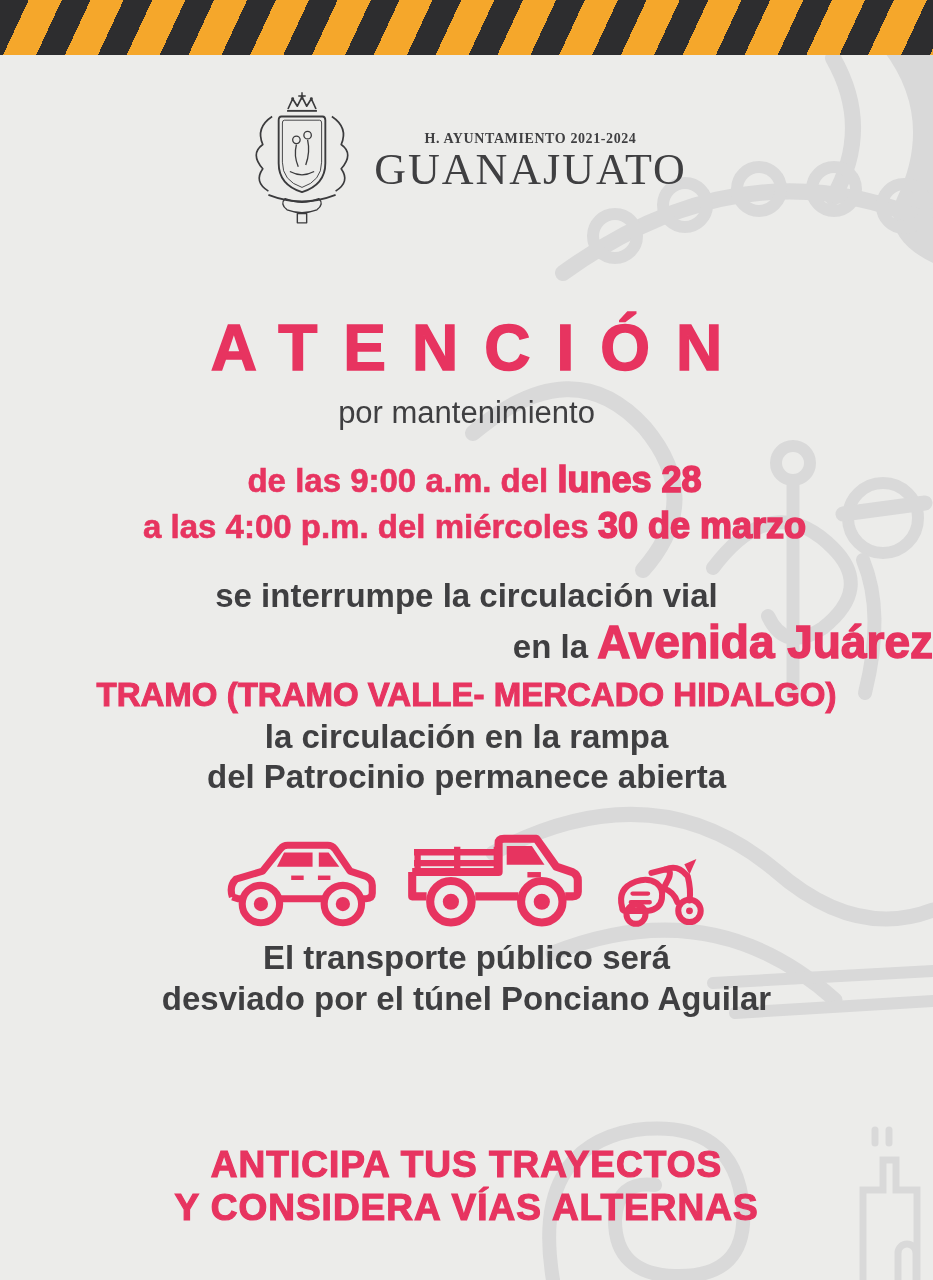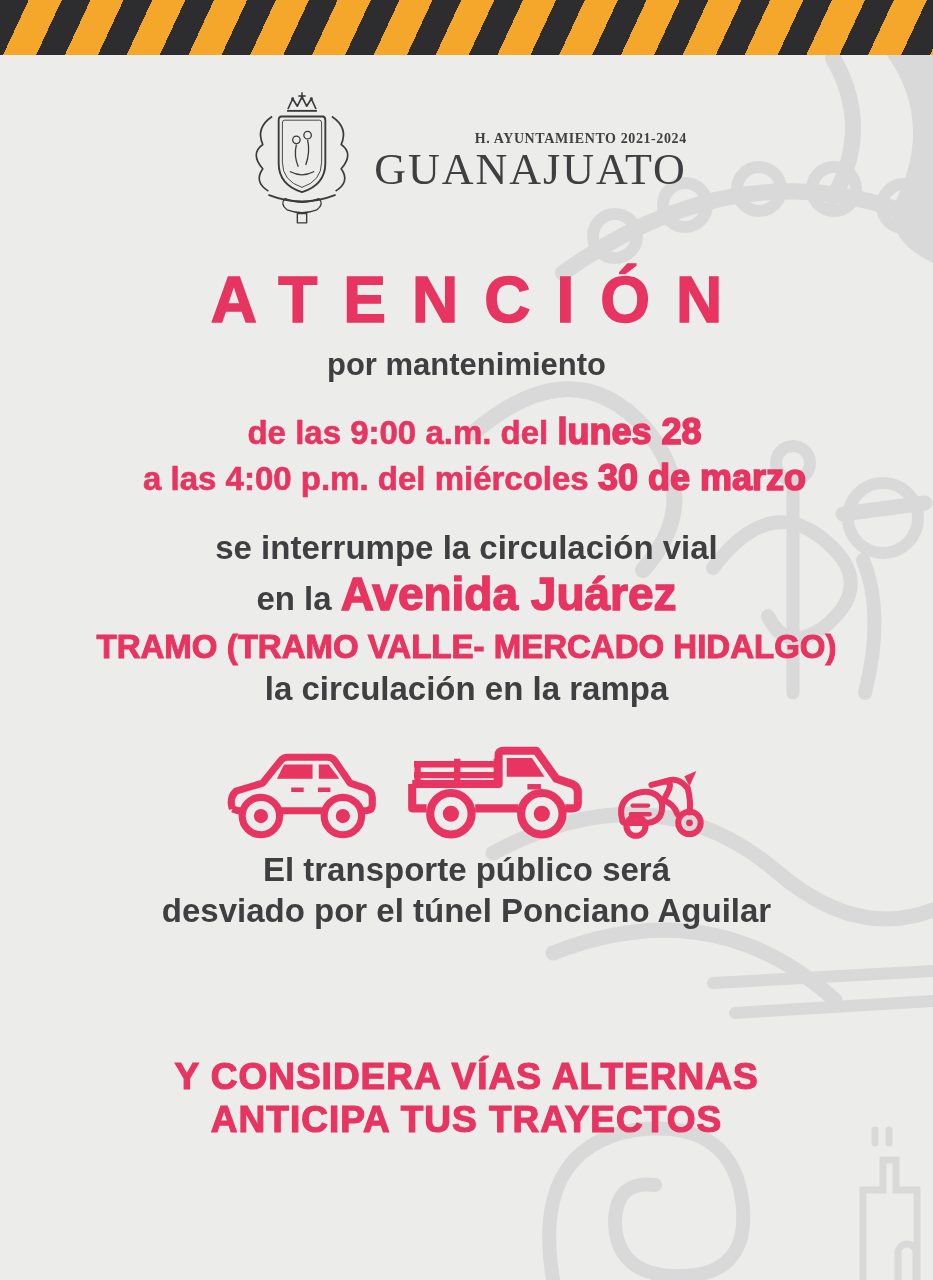--- a/index.html
+++ b/index.html
@@ -39,58 +39,58 @@
   }
   
   .content{position:relative;z-index:1;text-align:center;}
   
   .logo-row{
     margin-top:33px;
     display:flex;justify-content:center;align-items:center;gap:16px;
     height:140px;
   }
   .crest{flex:0 0 auto;}
-  .org-text{text-align:right;color:var(--dark);margin-top:8px;}
+  .org-text{text-align:center;color:var(--dark);margin-top:8px;}
   .org-line{
     font-family:"Liberation Serif","DejaVu Serif",serif;
     font-weight:bold;font-size:14px;letter-spacing:0.6px;
   }
   .org-name{
     font-family:"Liberation Serif","DejaVu Serif",serif;
     font-weight:normal;font-size:44px;letter-spacing:2px;line-height:1.05;
   }
   
   .title{
-    margin-top:40px;
+    margin-top:88px;
     color:var(--accent);
     font-size:64px;font-weight:bold;
     letter-spacing:26px;text-indent:26px;
     line-height:1.0;
     -webkit-text-stroke:1.5px var(--accent);
   }
   .subtitle{
     margin-top:16px;
     color:var(--dark);
-    font-size:31px;font-weight:bold;line-height:34px;
+    font-size:31px;font-weight:normal;line-height:34px;
   }
   
   .schedule{
     margin-top:27px;
     color:var(--accent);
     font-size:33px;font-weight:bold;line-height:45px;padding-left:16px;
     -webkit-text-stroke:0.6px var(--accent);
   }
   .schedule .xbold{
     font-size:36px;
     -webkit-text-stroke:1.6px var(--accent);
   }
   
   .closure{margin-top:27px;color:var(--dark);font-size:33px;font-weight:bold;}
   .closure .row{line-height:40px;}
-  .closure .avenue-row{line-height:52px;}
+  .closure .avenue-row{line-height:52px;text-align:right;}
   .closure .accent{color:var(--accent);}
   .closure .avenue{
     font-size:46px;
     -webkit-text-stroke:1.4px var(--accent);
   }
   .closure .tramo{
     line-height:44px;
     color:var(--accent);
     -webkit-text-stroke:1px var(--accent);
   }
@@ -182,20 +182,21 @@
     <div class="schedule">
       <div class="row"><span>de las 9:00 a.m. del </span><span class="xbold">lunes 28</span></div>
       <div class="row"><span>a las 4:00 p.m. del miércoles </span><span class="xbold">30 de marzo</span></div>
     </div>
 
     <div class="closure">
       <div class="row">se interrumpe la circulación vial</div>
       <div class="row avenue-row"><span>en la </span><span class="accent avenue">Avenida Juárez</span></div>
       <div class="row tramo">TRAMO (TRAMO VALLE- MERCADO HIDALGO)</div>
       <div class="row">la circulación en la rampa</div>
+      <div class="row">del Patrocinio permanece abierta</div>
     </div>
 
     <div class="vehicles">
 
       <svg width="152" height="98" viewBox="0 0 170 110" fill="none" stroke="#e73460" stroke-width="8" stroke-linejoin="round">
         <path d="M8 74 Q4 62 12 54 L42 45 L62 20 Q65 16 70 16 L115 16 Q120 16 123 20 L140 45 L158 51 Q165 54 165 61 V70 Q165 76 158 76 L152 76 M8 74 L14 76 L118 76"></path>
         <path d="M66 24 L98 24 L98 40 L58 40 Z" fill="#e73460" stroke="none"></path>
         <path d="M105 24 L116 24 L128 40 L105 40 Z" fill="#e73460" stroke="none"></path>
         <rect x="74" y="50" width="14" height="5" fill="#e73460" stroke="none"></rect>
         <rect x="104" y="50" width="14" height="5" fill="#e73460" stroke="none"></rect>
@@ -229,18 +230,18 @@
         <circle cx="88" cy="74" r="4" fill="#e73460" stroke="none"></circle>
       </svg>
     </div>
 
     <div class="transport">
       <div>El transporte público será</div>
       <div>desviado por el túnel Ponciano Aguilar</div>
     </div>
 
     <div class="advice">
+      <div>ANTICIPA TUS TRAYECTOS</div>
       <div>Y CONSIDERA VÍAS ALTERNAS</div>
-      <div>ANTICIPA TUS TRAYECTOS</div>
     </div>
 
   </div>
 </div>
 
 </body></html>

